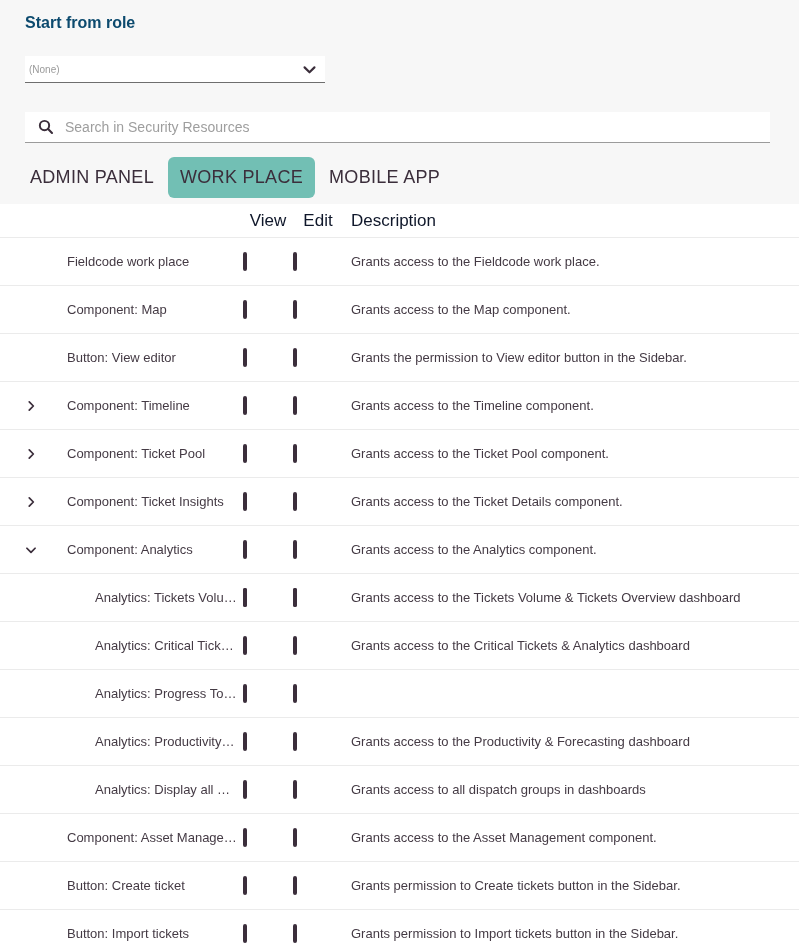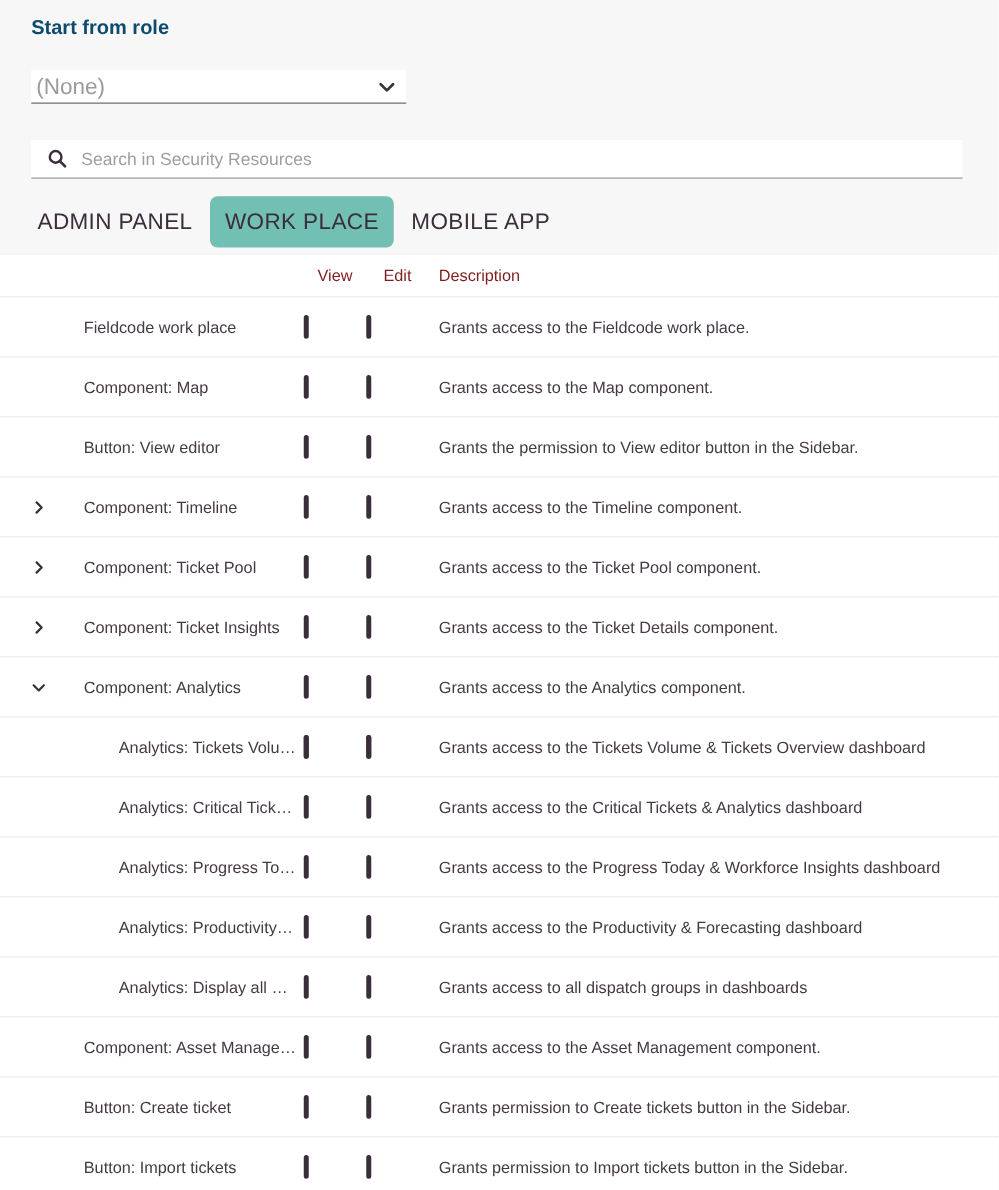--- a/index.html
+++ b/index.html
@@ -12,21 +12,21 @@
   }
   
   .top{padding:14px 0 0 25px;}
   .role-label{font-size:16px;font-weight:bold;color:#0c4a6e;}
   .select{
     margin-top:24px;width:300px;height:27px;background:#fff;
     border-bottom:1px solid #6e6e6e;
     display:flex;align-items:center;justify-content:space-between;
     padding:0 7px 0 4px;box-sizing:border-box;cursor:pointer;
   }
-  .select-value{color:#9a9a9a;font-size:18px;}
+  .select-value{color:#9a9a9a;font-size:10px;}
   
   .search{
     margin:29px 0 0 25px;width:745px;height:31px;background:#fff;
     border-bottom:1px solid #9b9b9b;
     display:flex;align-items:center;box-sizing:border-box;
   }
   .search-icon{margin-left:12px;display:flex;align-items:center;}
   .search input{
     border:none;outline:none;flex:1;font-size:14px;padding:0 8px 0 10px;
     background:transparent;color:#3b2e3b;font-family:Liberation Sans, sans-serif;
@@ -39,21 +39,21 @@
     border-radius:6px;cursor:pointer;white-space:nowrap;margin-right:2px;
   }
   .tab.active{background:#72bfb4;}
   
   .table{margin-top:6px;background:#fff;border-bottom:1px solid #ebebeb;}
   .thead,.row{
     display:grid;
     grid-template-columns:62px 181px 50px 50px 1fr;
     align-items:center;
   }
-  .thead{height:33px;color:#7f1d1d;font-size:13px;}
+  .thead{height:33px;color:#0f172a;font-size:17px;}
   .th-center{text-align:center;}
   .th-desc{padding-left:8px;}
   .row{height:47px;border-top:1px solid #ebebeb;font-size:13px;color:#443a44;}
   .expander{display:flex;justify-content:center;align-items:center;cursor:pointer;height:100%;}
   .expander svg{display:none;}
   .expander.collapsed .chev-right{display:block;}
   .expander.expanded .chev-down{display:block;}
   .name{white-space:nowrap;overflow:hidden;text-overflow:ellipsis;padding:0 6px 0 5px;box-sizing:border-box;}
   .name.indent{padding-left:33px;}
   .desc{padding-left:8px;white-space:nowrap;overflow:hidden;}
@@ -211,21 +211,20 @@
     <div class="desc">Grants access to the Critical Tickets &amp; Analytics dashboard</div>
   </div>
       <div class="row">
     <div class="expander none">
       
       
     </div>
     <div class="name indent">Analytics: Progress Toda…</div>
     <div><span class="cb unchecked"></span></div>
     <div><span class="cb unchecked"></span></div>
-    <div class="desc">Grants access to the Progress Today &amp; Workforce Insights dashboard</div>
   </div>
       <div class="row">
     <div class="expander none">
       
       
     </div>
     <div class="name indent">Analytics: Productivity &amp; …</div>
     <div><span class="cb unchecked"></span></div>
     <div><span class="cb unchecked"></span></div>
     <div class="desc">Grants access to the Productivity &amp; Forecasting dashboard</div>

